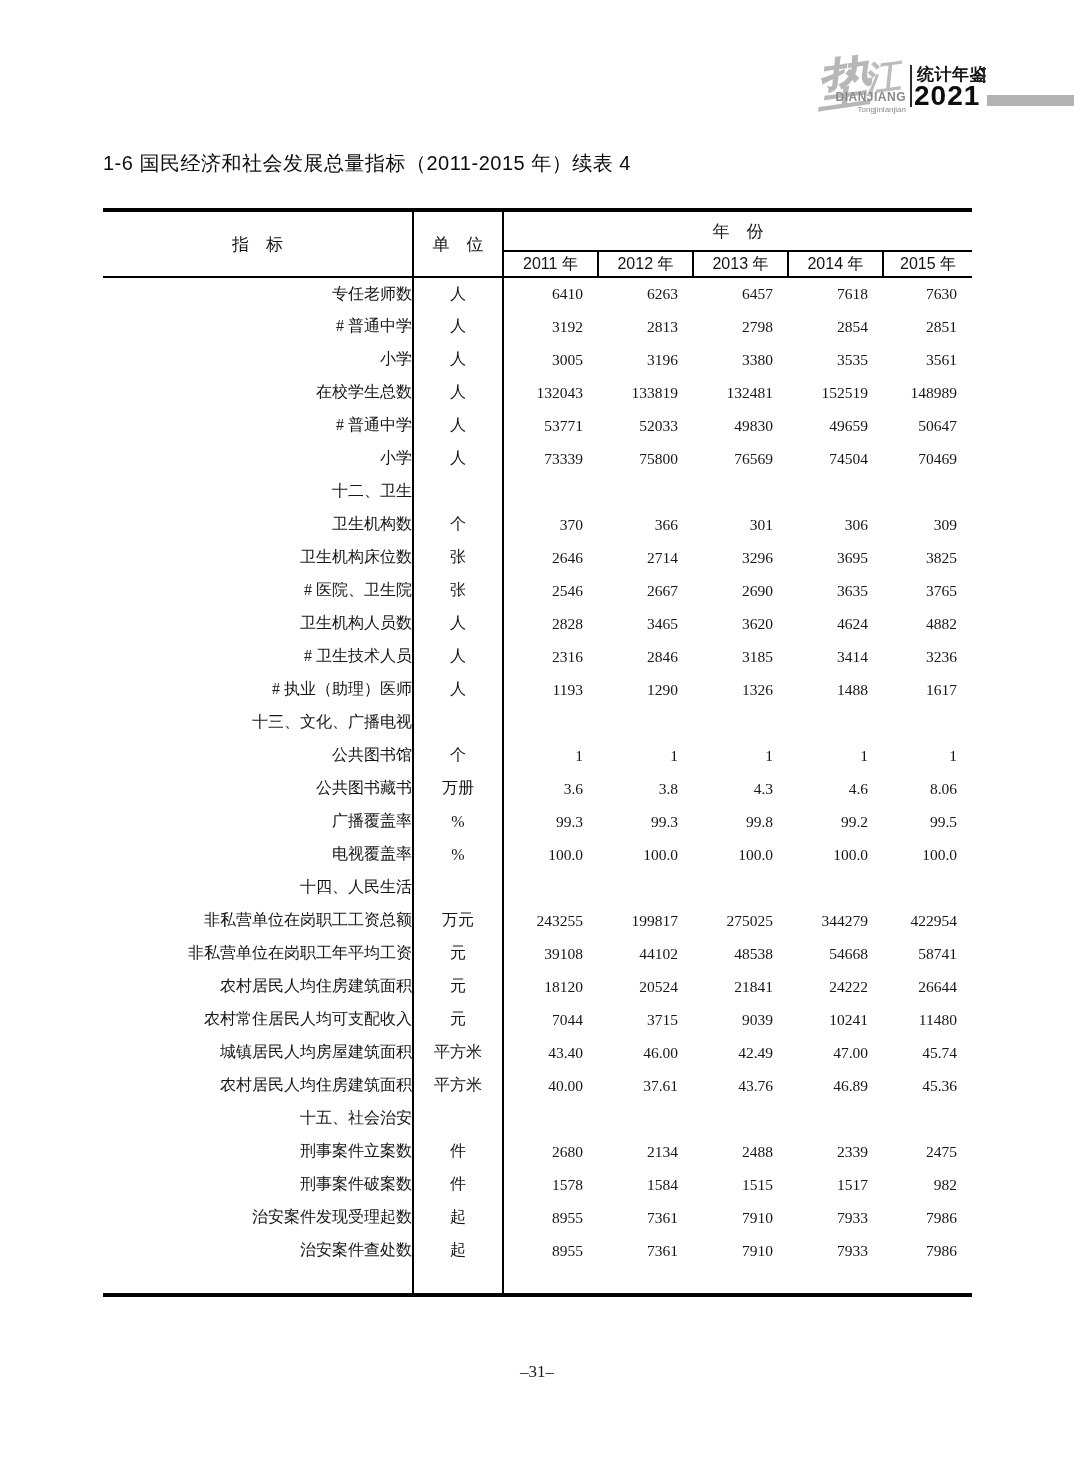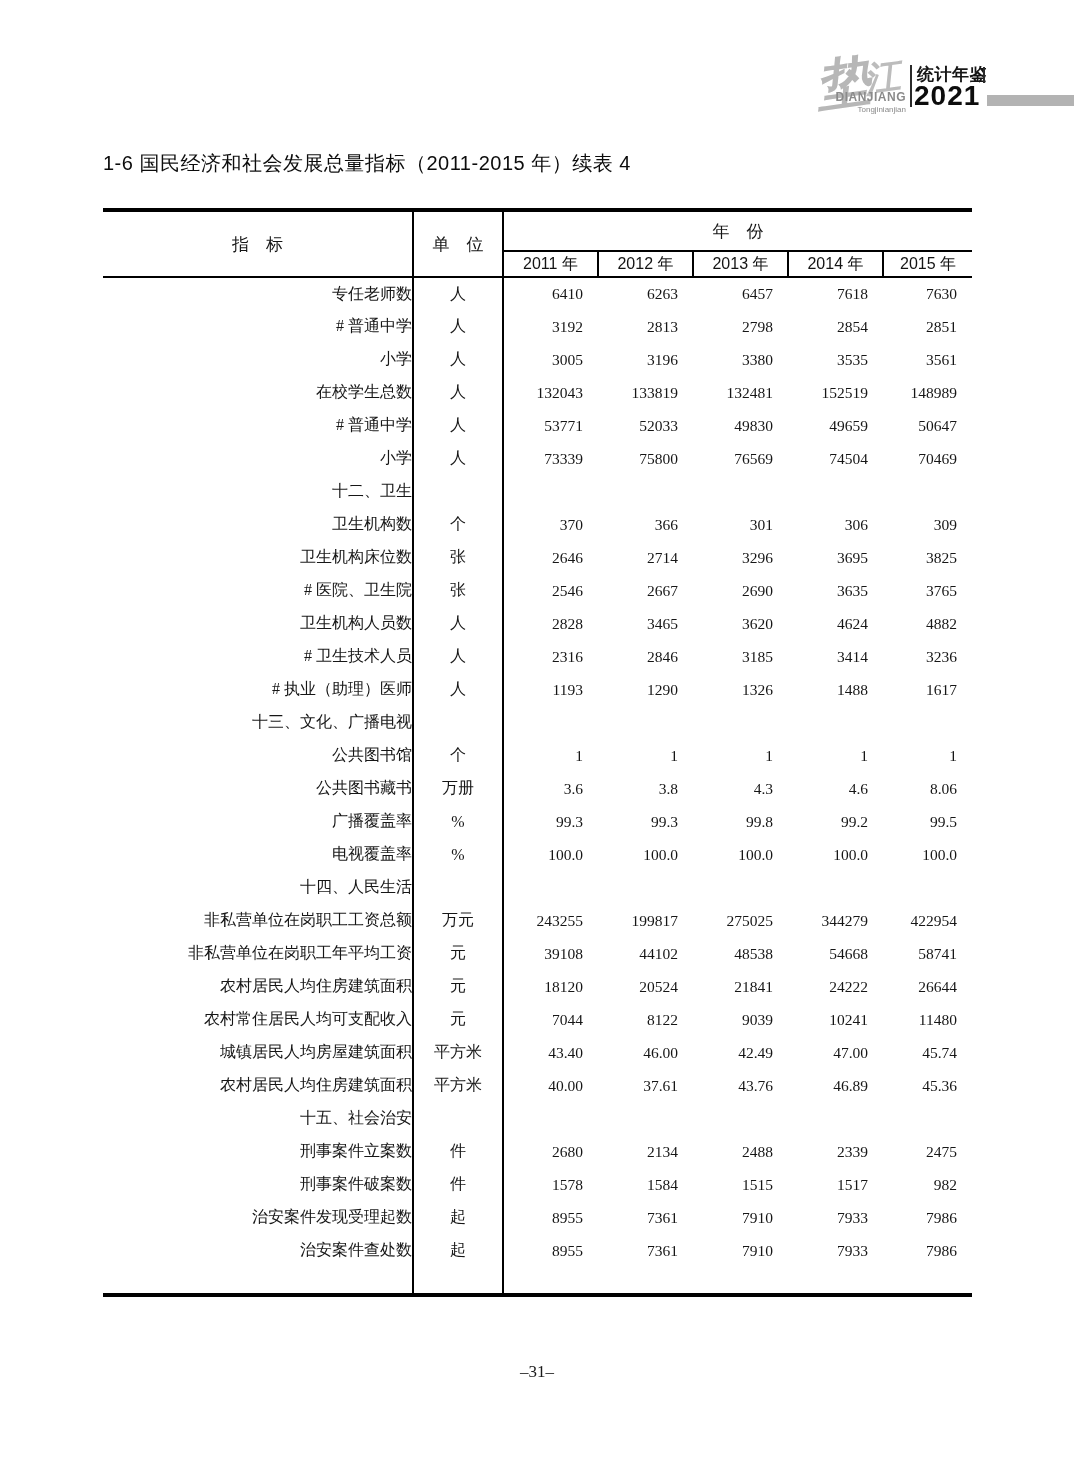--- a/index.html
+++ b/index.html
@@ -346,21 +346,21 @@
     <td class="c-val">18120</td>
     <td class="c-val">20524</td>
     <td class="c-val">21841</td>
     <td class="c-val">24222</td>
     <td class="c-val">26644</td>
   </tr>
           <tr class="body-row">
     <td class="c-label">农村常住居民人均可支配收入</td>
     <td class="c-unit">元</td>
     <td class="c-val">7044</td>
-    <td class="c-val">8122</td>
+    <td class="c-val">3715</td>
     <td class="c-val">9039</td>
     <td class="c-val">10241</td>
     <td class="c-val">11480</td>
   </tr>
           <tr class="body-row">
     <td class="c-label">城镇居民人均房屋建筑面积</td>
     <td class="c-unit">平方米</td>
     <td class="c-val">43.40</td>
     <td class="c-val">46.00</td>
     <td class="c-val">42.49</td>

